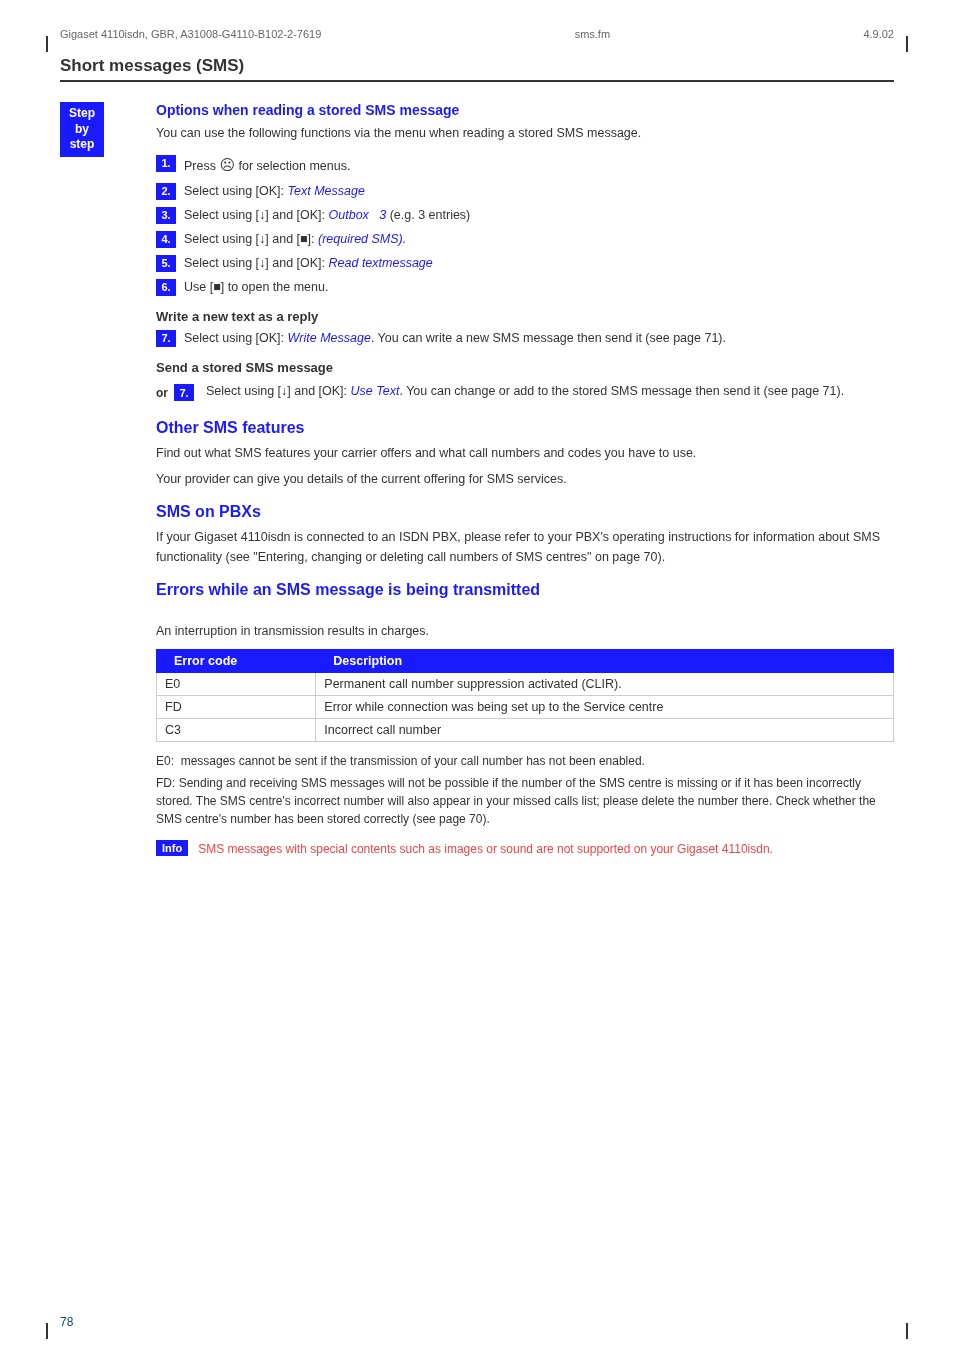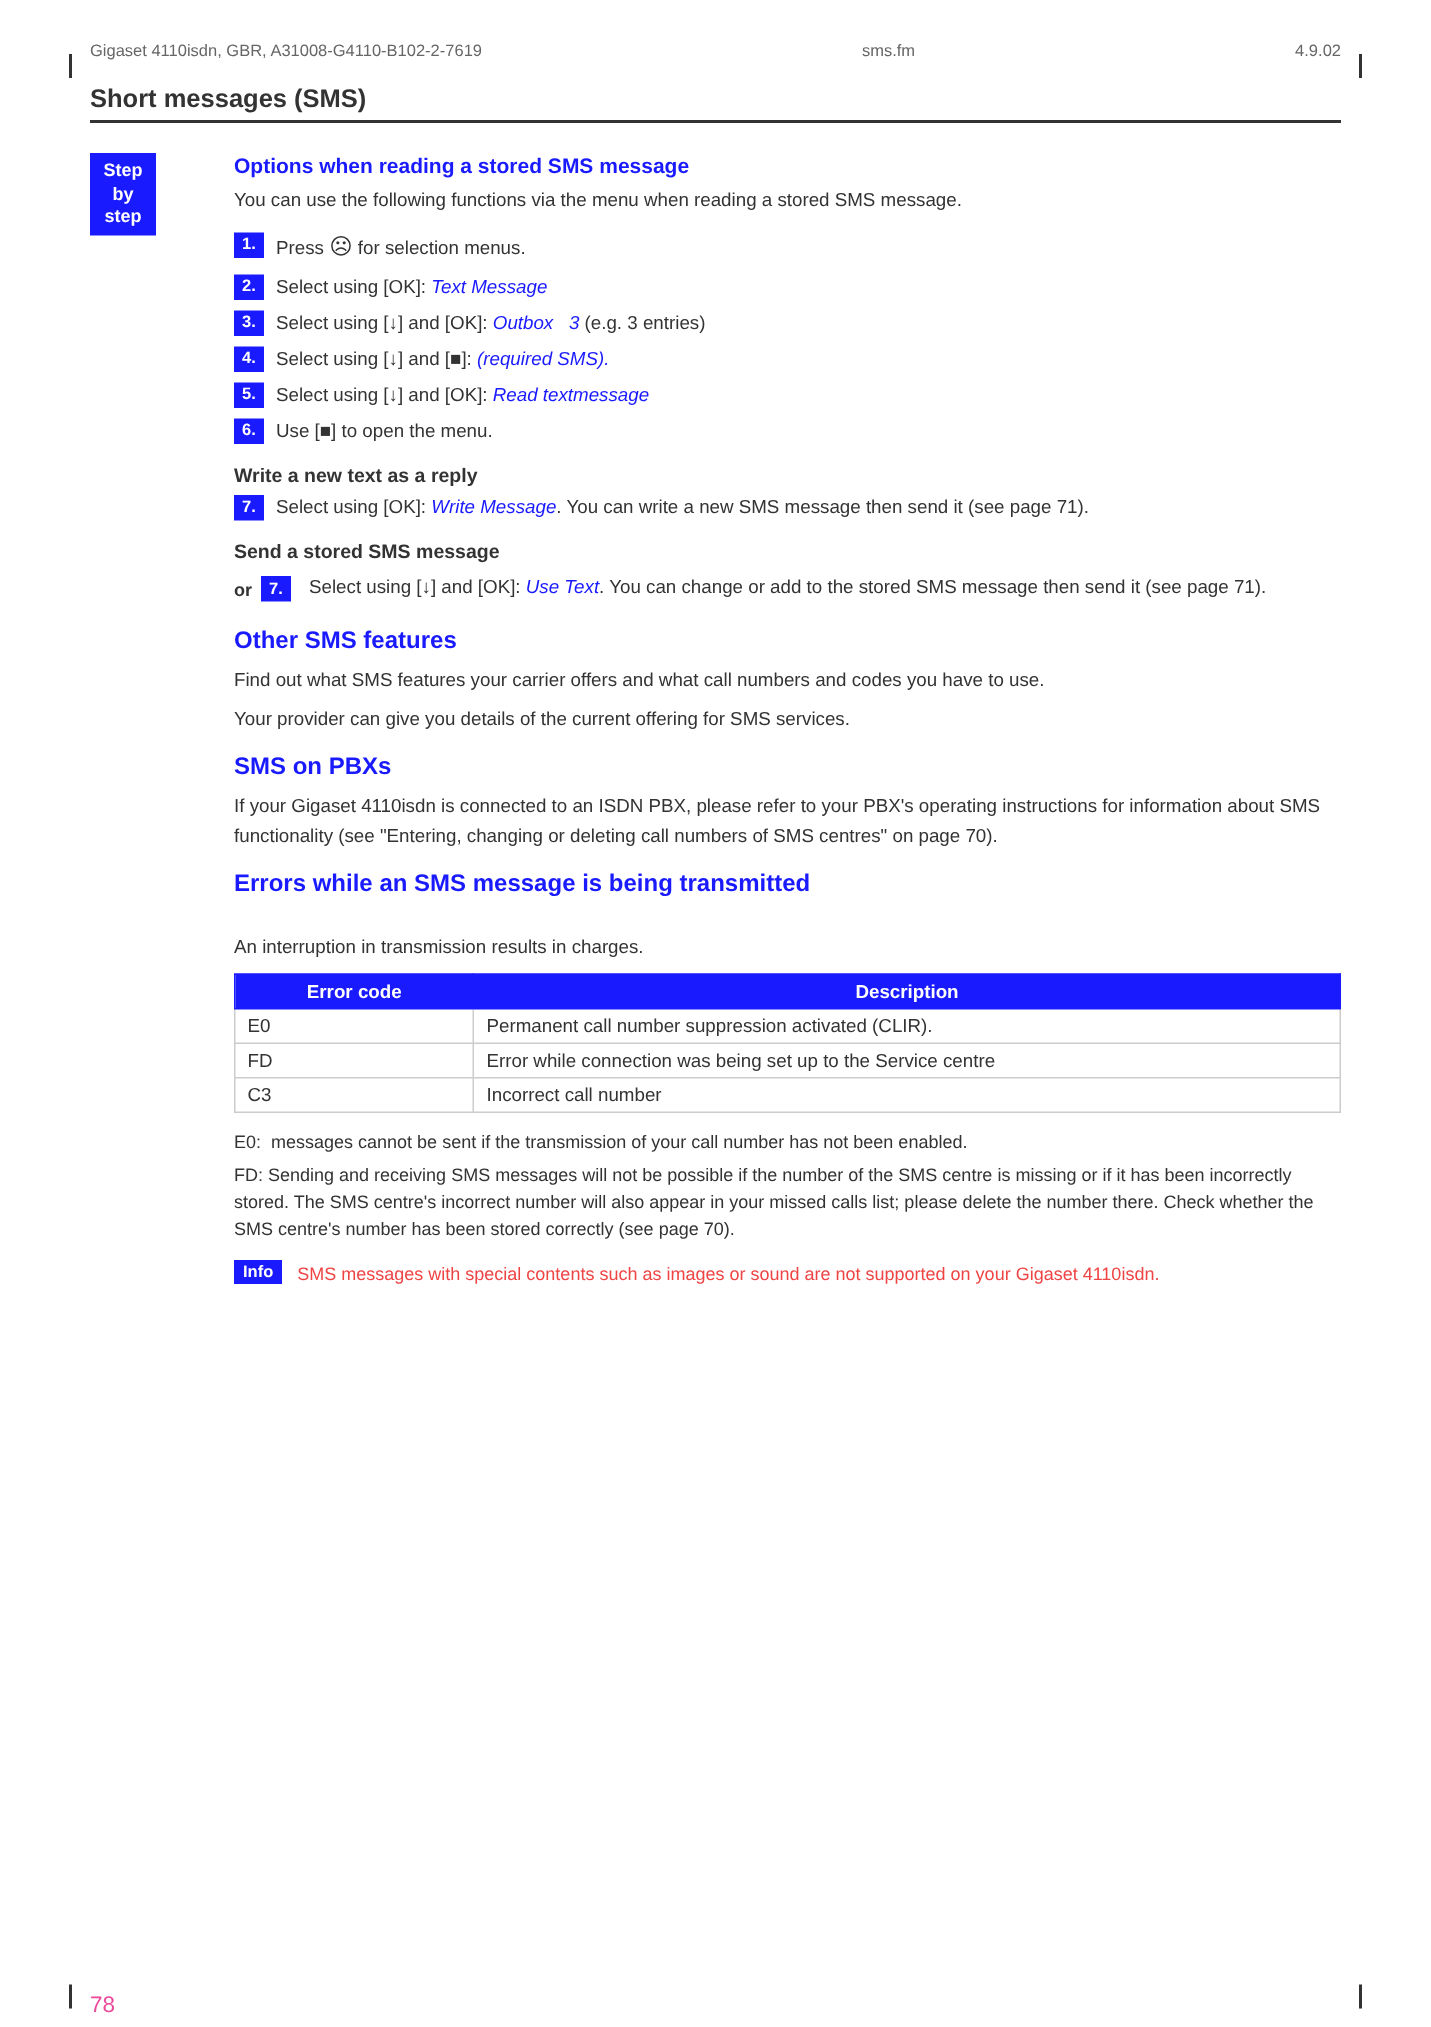--- a/index.html
+++ b/index.html
@@ -151,21 +151,21 @@
     .error-table {
       width: 100%;
       border-collapse: collapse;
       margin-top: 8px;
       margin-bottom: 10px;
       font-size: 12.5px;
     }
     .error-table th {
       background: #1a1aff;
       color: #fff;
-      text-align: center;
+      text-align: left;
       padding: 4px 17px;
       font-weight: bold;
       border: 1px solid #1a1aff;
     }
     .error-table td {
       padding: 4px 8px;
       border: 1px solid #ccc;
       vertical-align: top;
     }
     .error-table tr:nth-child(odd) td {
@@ -199,24 +199,24 @@
 
     .info-text {
       font-size: 12px;
       color: #ef4444;
       line-height: 1.5;
     }
 
     
     .page-footer {
       position: absolute;
-      bottom: 24px;
+      bottom: 40px;
       left: 60px;
-      font-size: 15px;
-      color: #ec4899;
+      font-size: 12px;
+      color: #0c4a6e;
     }
 
     
     .left-vmark {
       position: absolute;
       left: 46px;
       top: 18px;
       width: 2px;
       height: 16px;
       background: #333;

